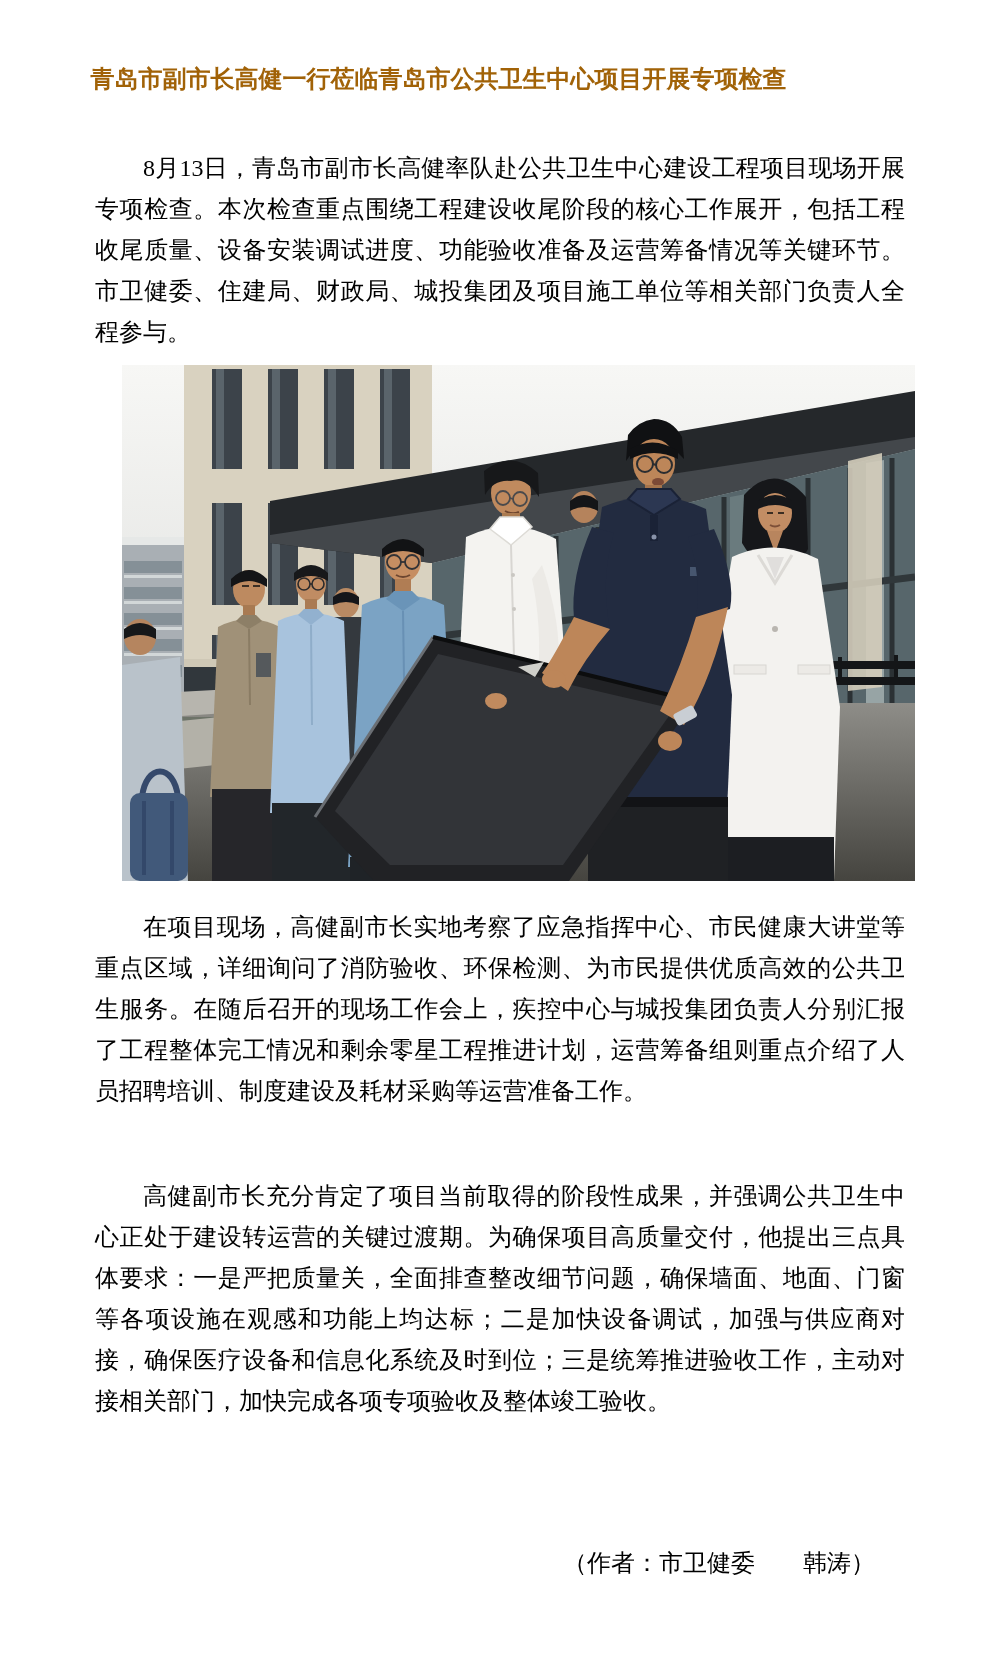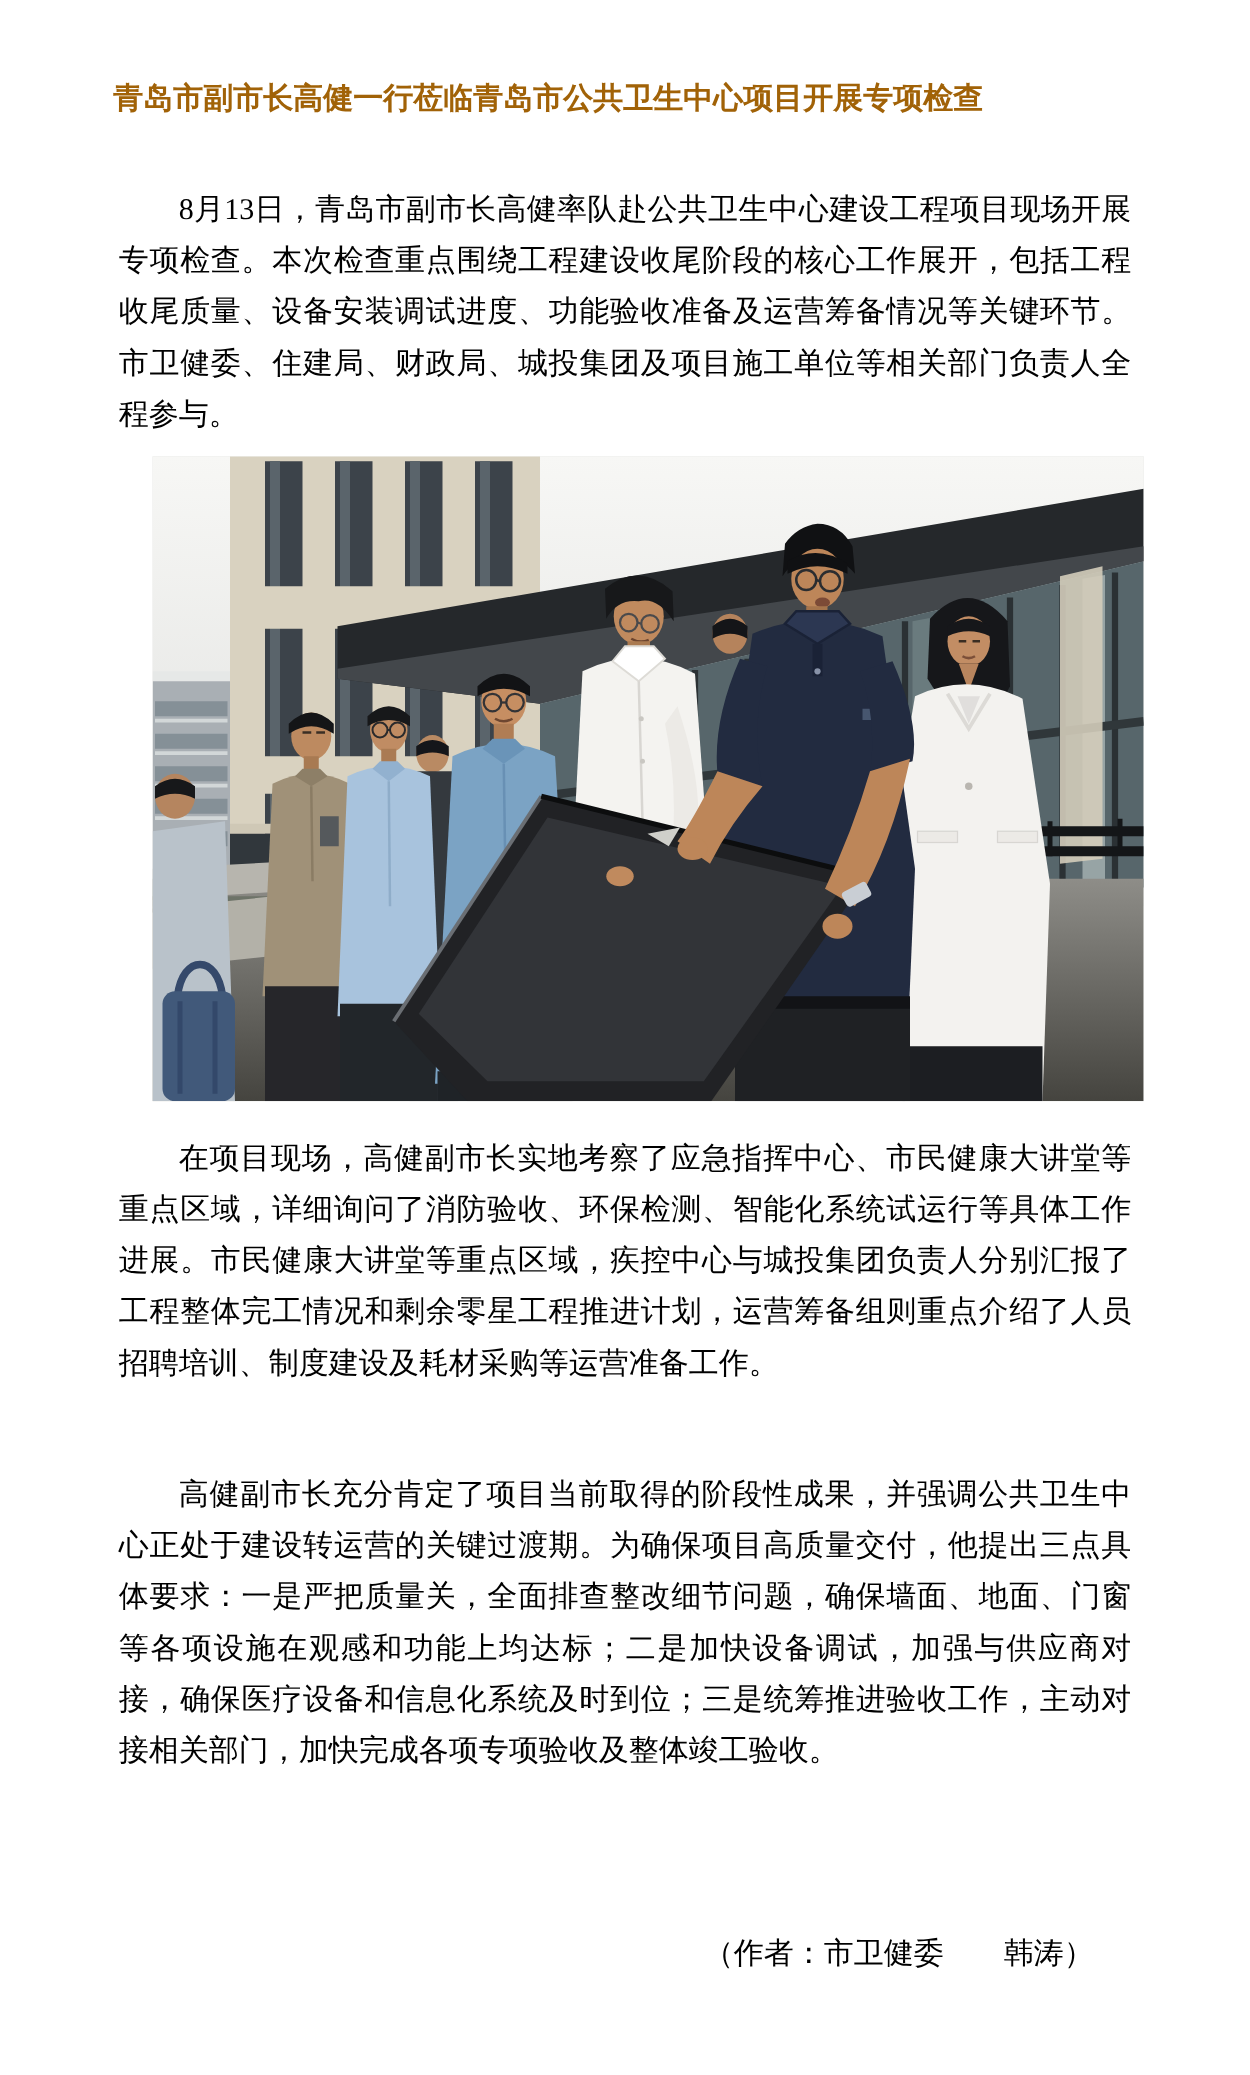--- a/index.html
+++ b/index.html
@@ -240,20 +240,20 @@
       <path d="M452,252 Q432,292 420,308 L446,326 Q462,294 488,264 Z" fill="#bd8659"></path>
       <ellipse cx="432" cy="314" rx="12" ry="9" fill="#bd8659"></ellipse>
       <path d="M592,164 Q614,214 608,244 L574,254 Q580,210 566,172 Z" fill="#222b40"></path>
       <path d="M606,242 Q592,310 562,360 L538,346 Q560,300 574,252 Z" fill="#bd8659"></path>
       <rect x="552" y="344" width="22" height="13" rx="3" fill="#c9ced4" transform="rotate(-28 563 350)"></rect>
       <ellipse cx="548" cy="376" rx="12" ry="10" fill="#bd8659"></ellipse>
       <ellipse cx="374" cy="336" rx="11" ry="8" fill="#c08a5e"></ellipse>
     </svg>
   </div>
 
-  <div class="para" id="para-2">在项目现场，高健副市长实地考察了应急指挥中心、市民健康大讲堂等重点区域，详细询问了消防验收、环保检测、智能化系统试运行等具体工作进展。市民健康大讲堂等重点区域，疾控中心与城投集团负责人分别汇报了工程整体完工情况和剩余零星工程推进计划，运营筹备组则重点介绍了人员招聘培训、制度建设及耗材采购等运营准备工作。</div>
+  <div class="para" id="para-2">在项目现场，高健副市长实地考察了应急指挥中心、市民健康大讲堂等重点区域，详细询问了消防验收、环保检测、为市民提供优质高效的公共卫生服务。在随后召开的现场工作会上，疾控中心与城投集团负责人分别汇报了工程整体完工情况和剩余零星工程推进计划，运营筹备组则重点介绍了人员招聘培训、制度建设及耗材采购等运营准备工作。</div>
 
   <div class="para" id="para-3">高健副市长充分肯定了项目当前取得的阶段性成果，并强调公共卫生中心正处于建设转运营的关键过渡期。为确保项目高质量交付，他提出三点具体要求：一是严把质量关，全面排查整改细节问题，确保墙面、地面、门窗等各项设施在观感和功能上均达标；二是加快设备调试，加强与供应商对接，确保医疗设备和信息化系统及时到位；三是统筹推进验收工作，主动对接相关部门，加快完成各项专项验收及整体竣工验收。</div>
 
 
   <div class="byline">（作者：市卫健委　　韩涛）</div>
 
 </div>
 
 </body></html>

